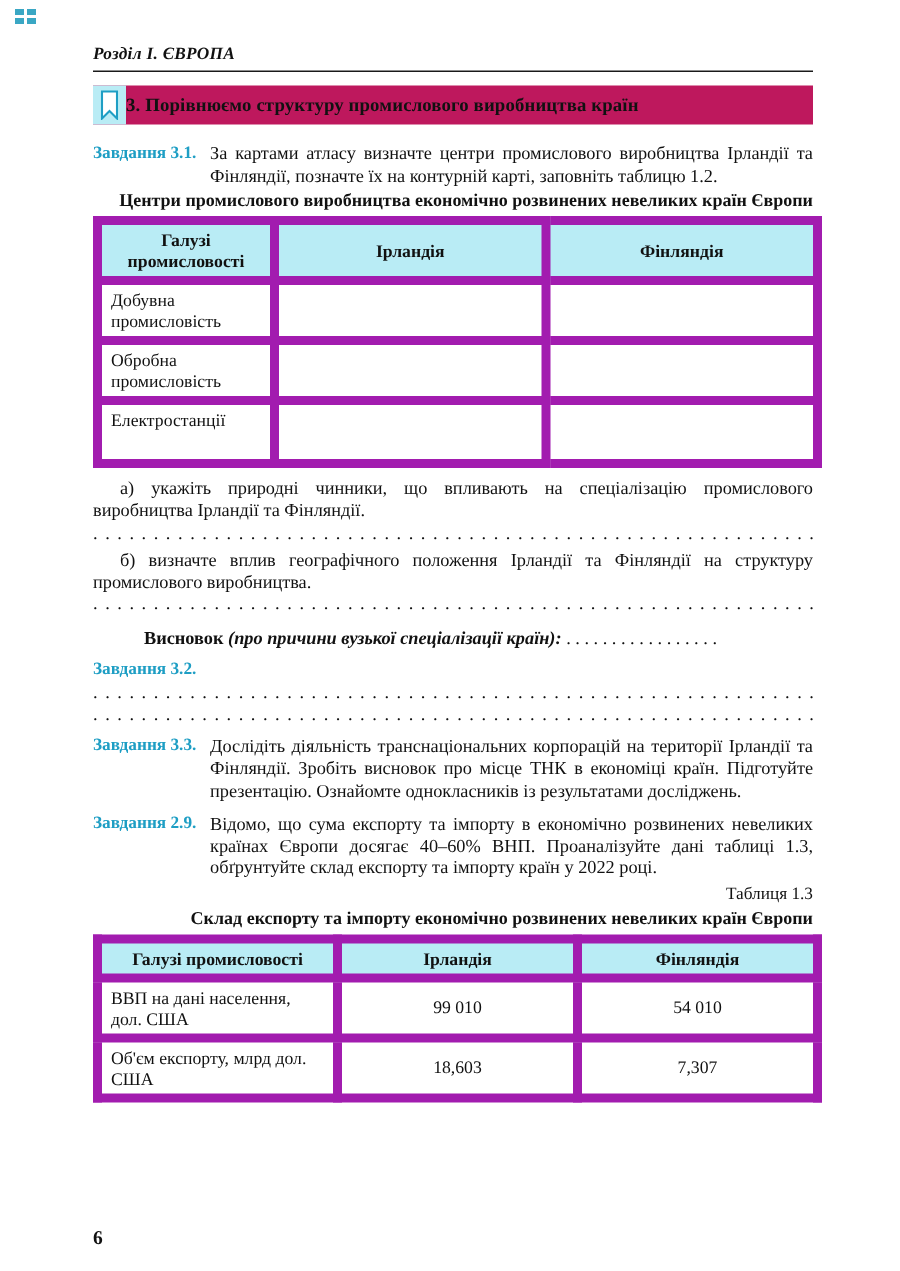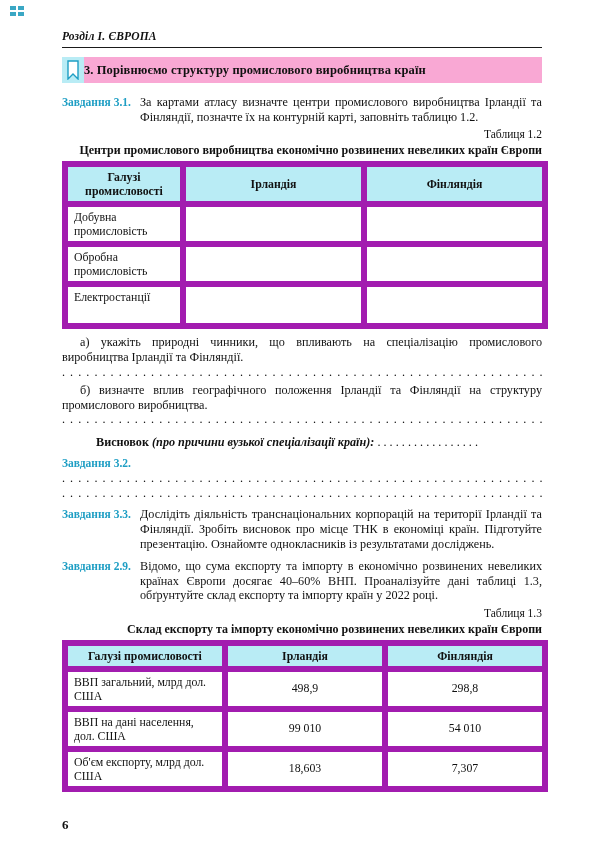--- a/index.html
+++ b/index.html
@@ -61,21 +61,21 @@
   .rule {
     border-bottom: 1px solid #1a1a1a;
     width: 100%;
     margin-bottom: 9px;
   }
 
   
   .section-head {
     display: flex;
     align-items: stretch;
-    background: #f9a8d4;
+    background: #be185d;
     height: 26px;
     margin-bottom: 12px;
   }
   .section-head .marker {
     width: 22px;
     background: #b9ecf5;
     position: relative;
     display: flex;
     align-items: center;
     justify-content: center;
@@ -215,21 +215,20 @@
         </svg>
       </div>
       <div class="title">3. Порівнюємо структуру промислового виробництва країн</div>
     </div>
 
     <div class="task-row">
       <div class="task-label">Завдання 3.1.</div>
       <div class="task-body">За картами атласу визначте центри промислового виробництва Ірландії та Фінляндії, позначте їх на контурній карті, заповніть таблицю 1.2.</div>
     </div>
 
-    <div class="table-caption-right">Таблиця 1.2</div>
     <div class="table-title">Центри промислового виробництва економічно розвинених невеликих країн Європи</div>
 
     <table class="grid t1">
       <colgroup>
           <col class="c1">
           <col class="c2">
           <col class="c3">
         </colgroup>
       <thead>
         <tr>
@@ -308,25 +307,20 @@
         </colgroup>
       <thead>
         <tr>
           <th>Галузі промисловості</th>
           <th>Ірландія</th>
           <th>Фінляндія</th>
         </tr>
       </thead>
       <tbody>
         <tr>
-          <td class="label-cell">ВВП загальний, млрд дол. США</td>
-          <td class="val">498,9</td>
-          <td class="val">298,8</td>
-        </tr>
-        <tr>
           <td class="label-cell">ВВП на дані населення, дол. США</td>
           <td class="val">99 010</td>
           <td class="val">54 010</td>
         </tr>
         <tr>
           <td class="label-cell">Об'єм експорту, млрд дол. США</td>
           <td class="val">18,603</td>
           <td class="val">7,307</td>
         </tr>
       </tbody>

